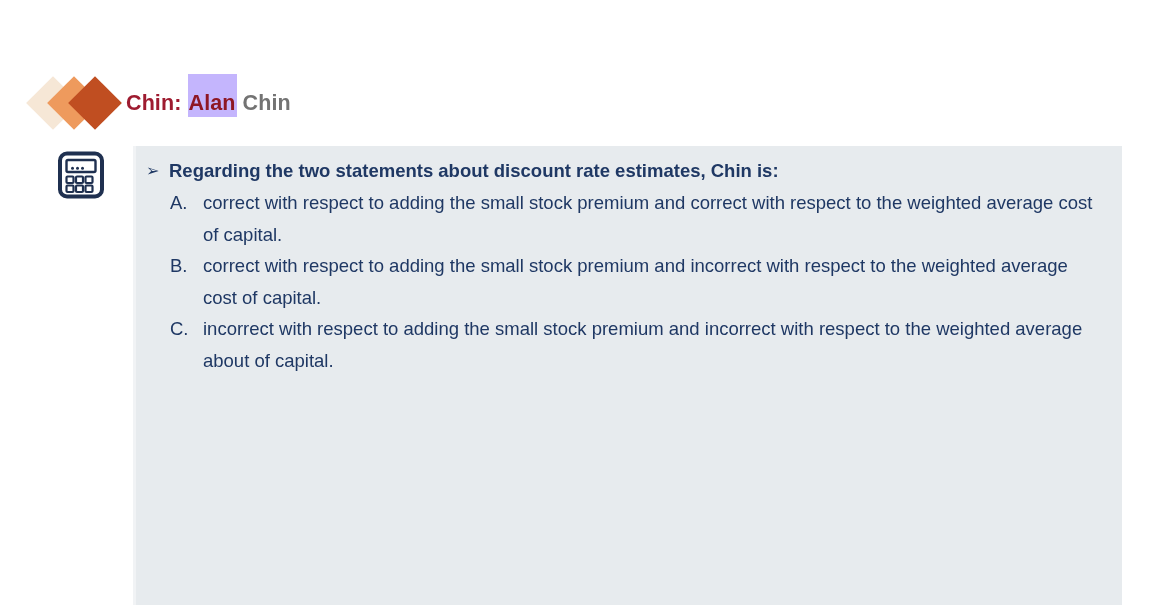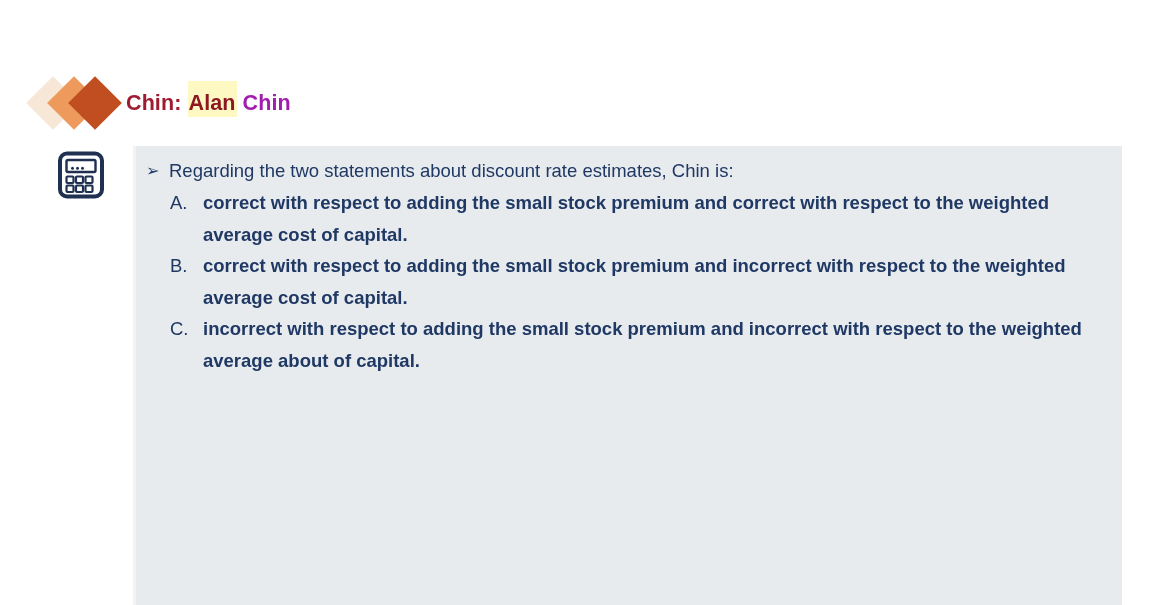--- a/index.html
+++ b/index.html
@@ -49,25 +49,25 @@
     top: 21px;
     font-size: 21.5px;
     font-weight: bold;
     letter-spacing: 0.1px;
     white-space: nowrap;
     line-height: 1;
   }
   .case-title .lbl   { color: #9E1B30; }
   .case-title .name1 {
     color: #8E1724;
-    background: #fef9c3;
-    padding: 10px 1px 2px 1px;
+    background: #c4b5fd;
+    padding: 17px 1px 2px 1px;
     margin-top: 6px;
   }
-  .case-title .name2 { color: #a21caf; margin-top: 36px; }
+  .case-title .name2 { color: #737373; margin-top: 36px; }
 
   
   .calc-icon {
     position: absolute;
     left: 56px;
     top: 151px;
     width: 50px;
     height: 48px;
   }
   .calc-icon svg { display: block; }
@@ -103,42 +103,41 @@
     white-space: nowrap;
   }
   .prompt-arrow {
     color: #1F3864;
     font-size: 16px;
     line-height: 31px;
     width: 23px;
     flex: 0 0 23px;
     text-align: left;
   }
-  .prompt-text { color: #1F3864; }
+  .prompt-text { color: #1F3864; font-weight: bold; }
 
   .options {
     margin-top: 1px;
   }
   .option {
     display: flex;
     align-items: flex-start;
     padding-left: 34px;
     color: #1F3864;
     font-size: 18.5px;
     line-height: 31.5px;
   }
   .opt-letter {
     flex: 0 0 33px;
     width: 33px;
     color: #1F3864;
   }
   .opt-text {
     color: #1F3864;
     max-width: 900px;
-    font-weight: bold;
   }
 </style>
 </head>
 <body>
 
 <div class="title-row">
 
   <div class="diamond-cluster">
     <div class="diamond d1"></div>
     <div class="diamond d2"></div>

